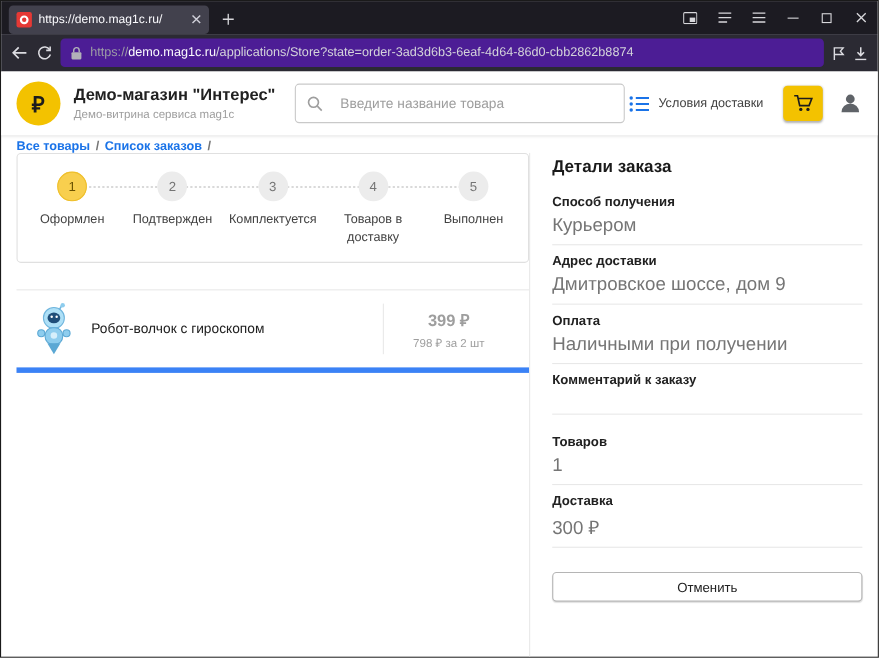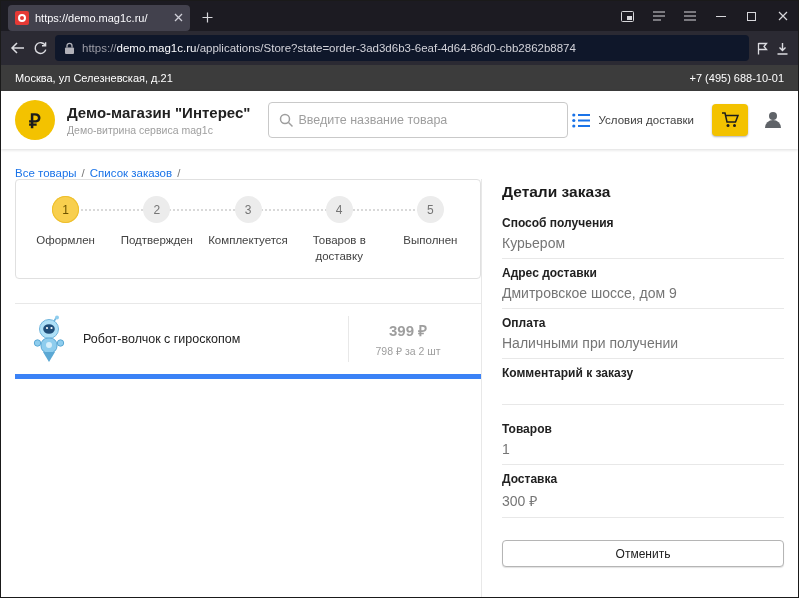--- a/index.html
+++ b/index.html
@@ -16,48 +16,48 @@
   .tab-close { color:#cfcfd8; display:flex; }
   .newtab { width:26px; height:26px; margin:3px 0 0 4px; display:flex; align-items:center; justify-content:center; color:#d7d7db; border-radius:4px; }
   .titlebar-spacer { flex:1; }
   .tb-icons { display:flex; align-items:center; height:100%; }
   .tb-btn { width:31px; height:100%; display:flex; align-items:center; justify-content:center; color:#d7d7db; }
   .wc-min { width:10px; height:1px; background:#d7d7db; display:block; }
   .wc-max { width:9px; height:9px; border:1px solid #d7d7db; display:block; }
 
   .navbar { height:34px; background:#2b2a33; display:flex; align-items:center; padding:0 9px; gap:8px; flex:none; }
   .nav-btn { color:#dcdce1; display:flex; flex:none; }
-  .urlbar { flex:1; height:26px; background:#0f172a; border-radius:4px; display:flex; align-items:center;
+  .urlbar { flex:1; height:26px; background:#4c1d95; border-radius:4px; display:flex; align-items:center;
             padding:0 9px; gap:7px; font-size:11.5px; overflow:hidden; white-space:nowrap; }
   .url-scheme { color:#9d9da6; }
   .url-host { color:#fbfbfe; }
   .url-path { color:#d3d3da; }
 
   
   .site-topbar { height:26px; background:#3c3c3c; color:#fff; font-size:11px;
                  display:flex; align-items:center; justify-content:space-between; padding:0 14px; flex:none; }
   .site-header { height:58px; display:flex; align-items:center; padding:0 14px; flex:none;
                  box-shadow:0 1px 3px rgba(0,0,0,.14); position:relative; z-index:2; background:#fff; }
   .logo { width:40px; height:40px; border-radius:50%; background:#f3c200; color:#1c1c1c;
           display:flex; align-items:center; justify-content:center; font-size:20px; font-weight:bold; flex:none; }
   .brand-text { margin-left:12px; }
   .brand-title { font-size:15px; font-weight:bold; color:#212121; }
   .brand-sub { font-size:10.5px; color:#9e9e9e; margin-top:3px; }
   .searchbox { width:300px; height:36px; border:1px solid #c9c9c9; border-radius:4px; margin-left:18px;
-               display:flex; align-items:center; padding:0 10px; gap:4px; }
+               display:flex; align-items:center; padding:0 10px; gap:15px; }
   .searchbox input { border:none; outline:none; flex:1; font-size:12.5px; color:#424242; font-family:inherit; }
   .searchbox input::placeholder { color:#9e9e9e; }
   .delivery { margin-left:auto; display:flex; align-items:center; gap:8px; font-size:11.5px; color:#424242; }
   .cart-btn { margin-left:18px; width:36px; height:32px; background:#f3c200; border-radius:4px;
               display:flex; align-items:center; justify-content:center; box-shadow:0 1px 2px rgba(0,0,0,.3); }
   .account-btn { margin-left:14px; color:#5f6368; display:flex; }
 
   
   .page { flex:1; overflow:hidden; display:flex; flex-direction:column; }
-  .crumbs { padding:18px 14px 0; font-size:11.5px; }
+  .crumbs { padding:4px 14px 0; font-size:11.5px;font-weight:bold; }
   .crumb-link { color:#1a73e8; text-decoration:none; margin-right:5px; }
   .crumb-sep { color:#757575; margin-right:5px; }
   .page-title { padding:8px 14px 14px; font-size:15px; font-weight:bold; color:#1d1d1d; }
   .columns { flex:1; display:flex; padding:0 14px; align-items:stretch; }
   .col-left { width:466px; flex:none; }
   .col-right { flex:1; border-left:1px solid #e8e8e8; margin-left:0; padding-left:20px; padding-top:4px; }
 
   
   .step-card { border:1px solid #e0e0e0; border-radius:4px; padding:16px 4px 14px; }
   .steps { display:flex; position:relative; }
@@ -74,21 +74,21 @@
   .pname { font-size:12.5px; color:#212121; margin-left:14px; flex:1; }
   .vdiv { width:1px; align-self:stretch; background:#e8e8e8; margin:2px 0; }
   .pricebox { width:118px; text-align:center; }
   .price { display:block; font-size:15px; font-weight:bold; color:#9e9e9e; }
   .pricenote { display:block; font-size:10.5px; color:#9e9e9e; margin-top:4px; }
 
   
   .details-title { font-size:15.5px; font-weight:bold; color:#1a1a1a; margin-bottom:8px; }
   .d-row { padding:7px 0 7px; border-bottom:1px solid #e8e8e8; }
   .d-label { font-size:12px; font-weight:bold; color:#212121; }
-  .d-value { font-size:14px; color:#757575; margin-top:5px; min-height:12px; }
+  .d-value { font-size:17px; color:#757575; margin-top:5px; min-height:12px; }
   .totals { margin-top:10px; }
   .cancel-btn { margin-top:22px; width:100%; height:27px; background:#fff; border:1px solid #b5b5b5;
                 border-radius:4px; font-size:12px; color:#212121; font-family:inherit;
                 box-shadow:0 1px 1px rgba(0,0,0,.12); cursor:pointer; }
 
   svg { display:block; }
 </style>
 </head>
 <body>
 
@@ -171,24 +171,20 @@
           <path d="M1.5 1 V12.5 M1.5 1.5 H9.5 L7 4.5 L9.5 7.5 H1.5" fill="none" stroke="currentColor" stroke-width="1.3"></path>
         </svg>
     </span>
     <span class="nav-btn">
       <svg width="13" height="13" viewBox="0 0 13 13">
           <path d="M6.5 1 V8 M3.5 5.5 L6.5 8.5 L9.5 5.5 M1.5 12 H11.5" fill="none" stroke="currentColor" stroke-width="1.4"></path>
         </svg>
     </span>
   </div>
 
-  <div class="site-topbar">
-    <span>Москва, ул Селезневская, д.21</span>
-    <span>+7 (495) 688-10-01</span>
-  </div>
 
   <div class="site-header">
     <span class="logo">₽</span>
     <span class="brand-text">
       <span class="brand-title" style="display:block;">Демо-магазин "Интерес"</span>
       <span class="brand-sub" style="display:block;">Демо-витрина сервиса mag1c</span>
     </span>
     <div class="searchbox">
       <span style="color:#9e9e9e;">
         <svg width="15" height="15" viewBox="0 0 15 15">

